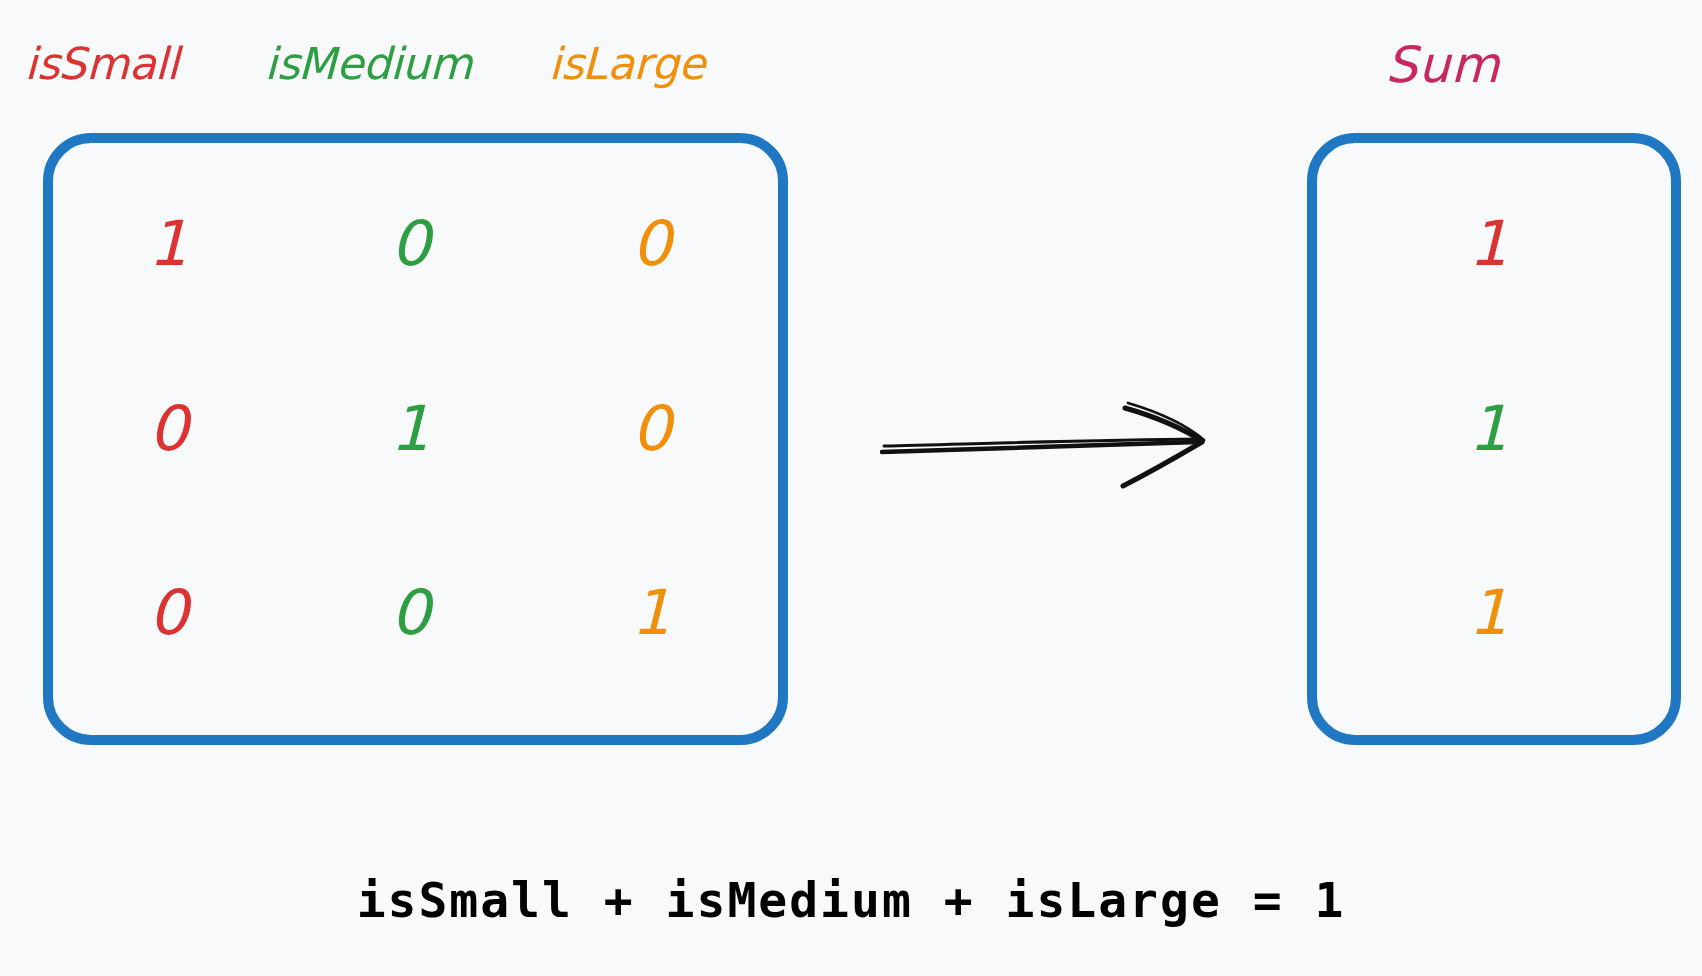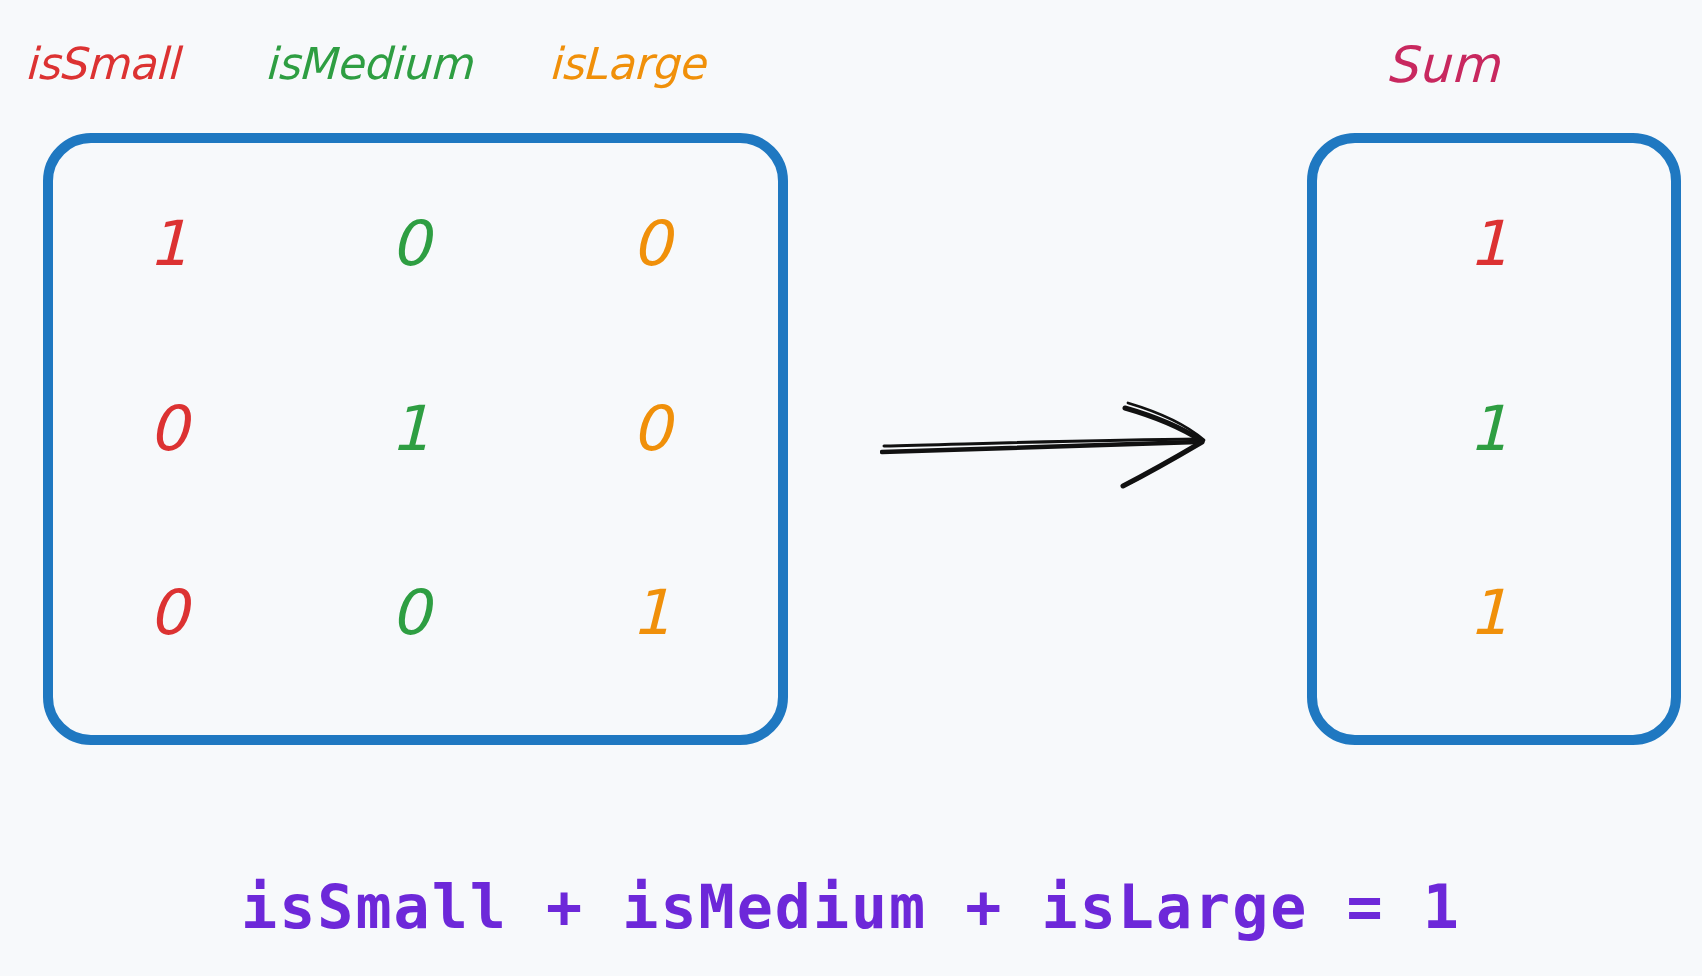--- a/index.html
+++ b/index.html
@@ -135,23 +135,23 @@
   }
 
   
   .equation {
     position: absolute;
     left: 0;
     top: 872px;
     width: 1702px;
     text-align: center;
     font-family: "DejaVu Sans Mono", monospace;
-    font-size: 60px;
+    font-size: 48px;
     font-weight: 700;
-    color: #6d28d9;
+    color: #000000;
     letter-spacing: 2px;
     white-space: pre;
   }
 </style>
 </head>
 <body>
 
 <div class="headers">
   <div class="col-label c0">isSmall</div>
   <div class="col-label c1">isMedium</div>

